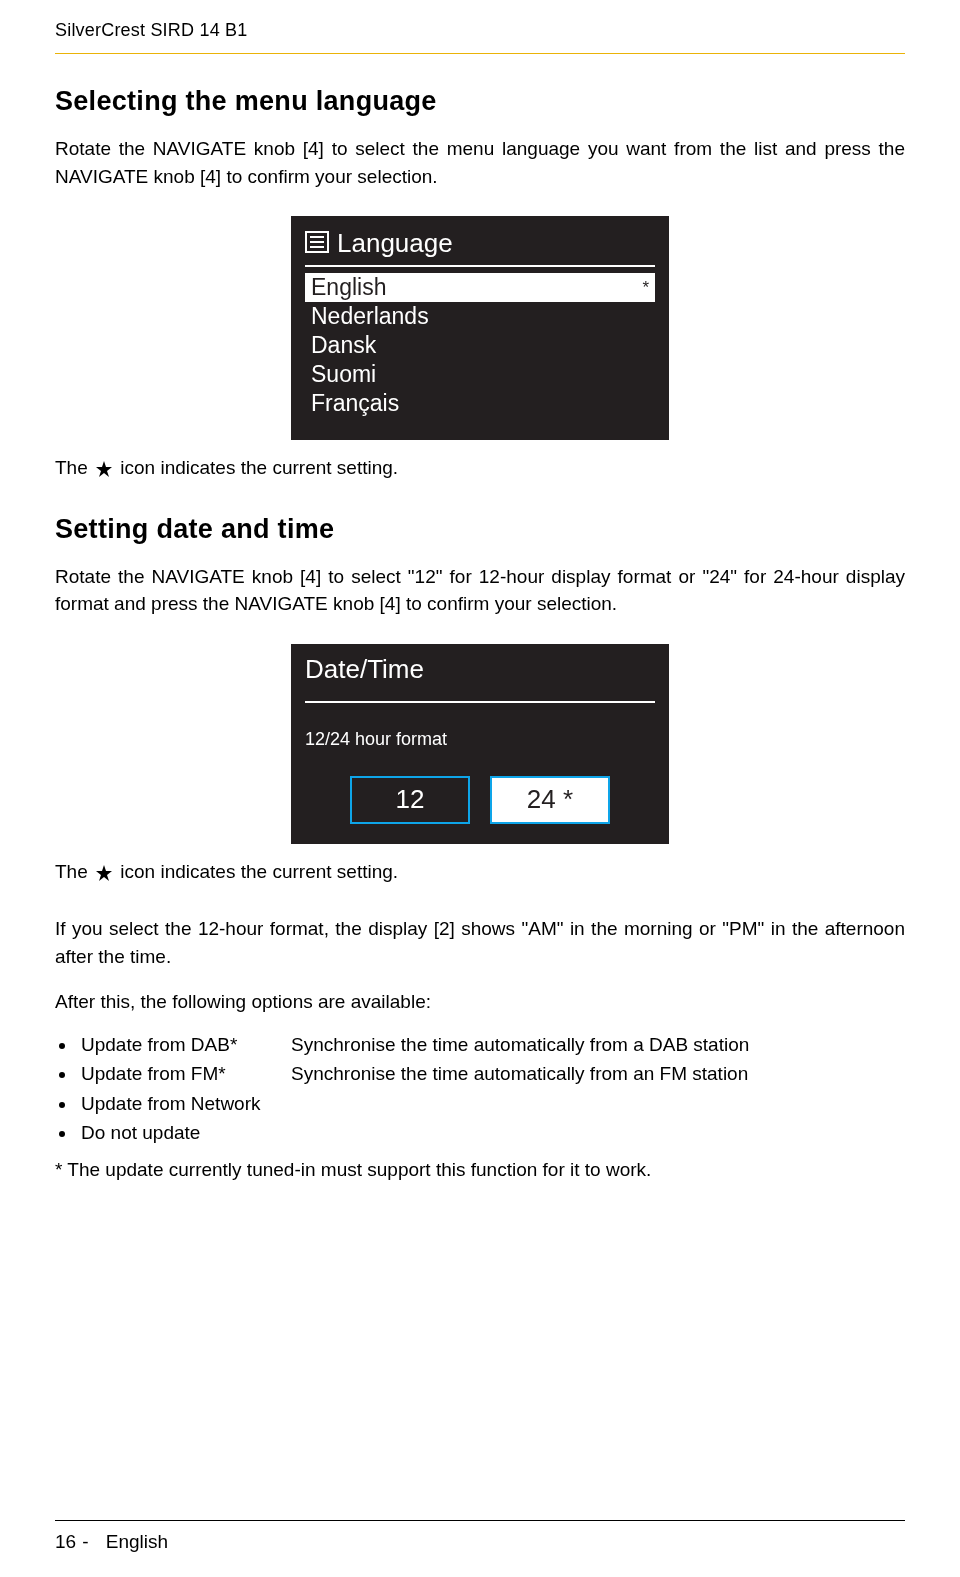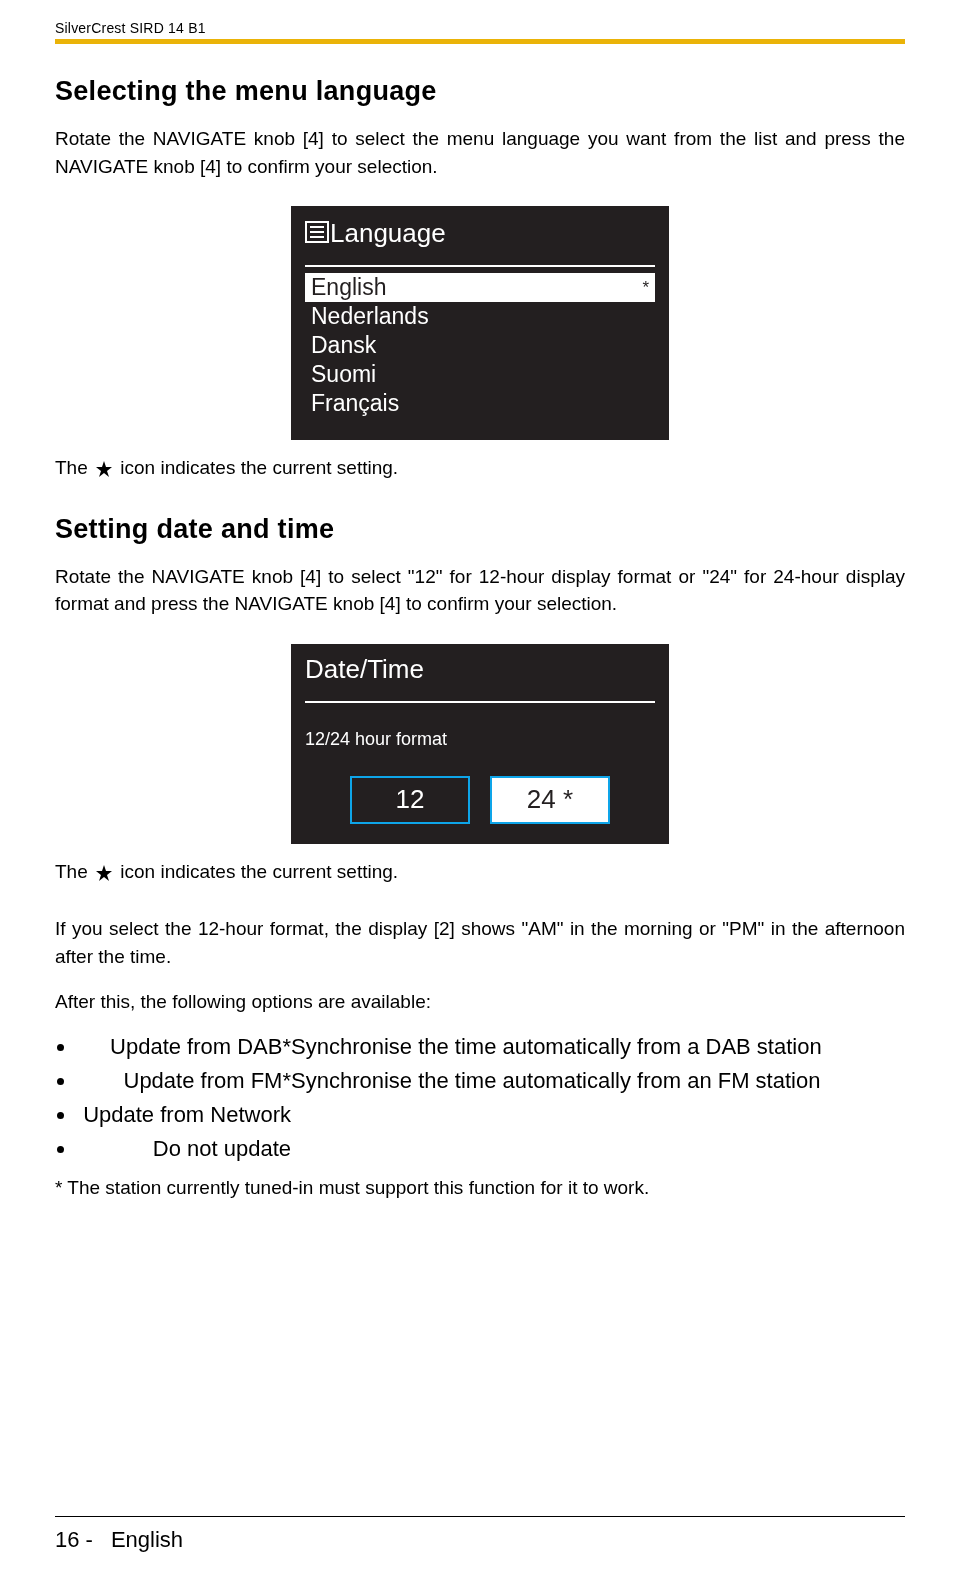--- a/index.html
+++ b/index.html
@@ -7,25 +7,25 @@
     width: 960px;
     height: 1577px;
     background: #fff;
     font-family: "Futura", "Century Gothic", "Trebuchet MS", Arial, sans-serif;
     color: #000;
     position: relative;
     padding: 20px 55px 20px 55px;
     font-weight: 300;
   }
   .header {
-    font-size: 14px;
+    font-size: 18px;
     font-weight: 400;
     letter-spacing: 0.2px;
-    padding-bottom: 3px;
-    border-bottom: 5px solid #eab308;
+    padding-bottom: 12px;
+    border-bottom: 1px solid #eab308;
   }
   h2 {
     font-size: 27px;
     font-weight: 700;
     margin-top: 32px;
     margin-bottom: 18px;
     letter-spacing: 0.3px;
   }
   p {
     font-size: 19px;
@@ -40,23 +40,23 @@
   
   .lang-shot {
     width: 378px;
     background: #231f20;
     color: #fff;
     padding: 12px 14px 22px 14px;
   }
   .lang-title-row {
     display: flex;
     align-items: center;
-    gap: 1px;
+    gap: 8px;
     border-bottom: 2px solid #fff;
-    padding-bottom: 16px;
+    padding-bottom: 6px;
     margin-bottom: 6px;
   }
   .lang-title-row .icon {
     display: inline-block;
   }
   .lang-title {
     font-size: 26px;
     font-weight: 400;
     font-family: "Segoe UI", Arial, sans-serif;
   }
@@ -114,38 +114,37 @@
   .dt-btn.sel {
     background: #fff;
     color: #231f20;
     justify-content: center;
   }
   .bullets {
     margin-top: 14px;
     padding-left: 22px;
   }
   .bullets li {
-    font-size: 22px;
+    font-size: 19px;
     line-height: 1.55;
     font-weight: 300;
     list-style: disc;
     padding-left: 4px;
-    text-align: right;
   }
   .bline { display: flex; }
   .bterm { width: 210px; flex-shrink: 0; }
   .footnote { font-size: 19px; margin-top: 8px; }
   .footer {
     position: absolute;
     bottom: 24px;
     left: 55px;
     right: 55px;
     border-top: 1px solid #000;
     padding-top: 10px;
-    font-size: 22px;
+    font-size: 19px;
     display: flex;
     gap: 6px;
   }
   .star { font-size: 17px; }
 </style>
 </head>
 <body>
 
 <div class="header">
   <span>SilverCrest SIRD 14 B1</span>
@@ -240,20 +239,20 @@
       </span>
     </li>
   <li>
       <span class="bline">
         <span class="bterm">Do not update</span>
         <span></span>
       </span>
     </li>
 </ul>
 
-<p class="footnote">* The station currently tuned-in must support this function for it to work.</p>
+<p class="footnote">* The update currently tuned-in must support this function for it to work.</p>
 
 <div class="footer">
   <span>16</span>
   <span>-</span>
   <span>&nbsp;</span>
   <span>English</span>
 </div>
 
 </body></html>

